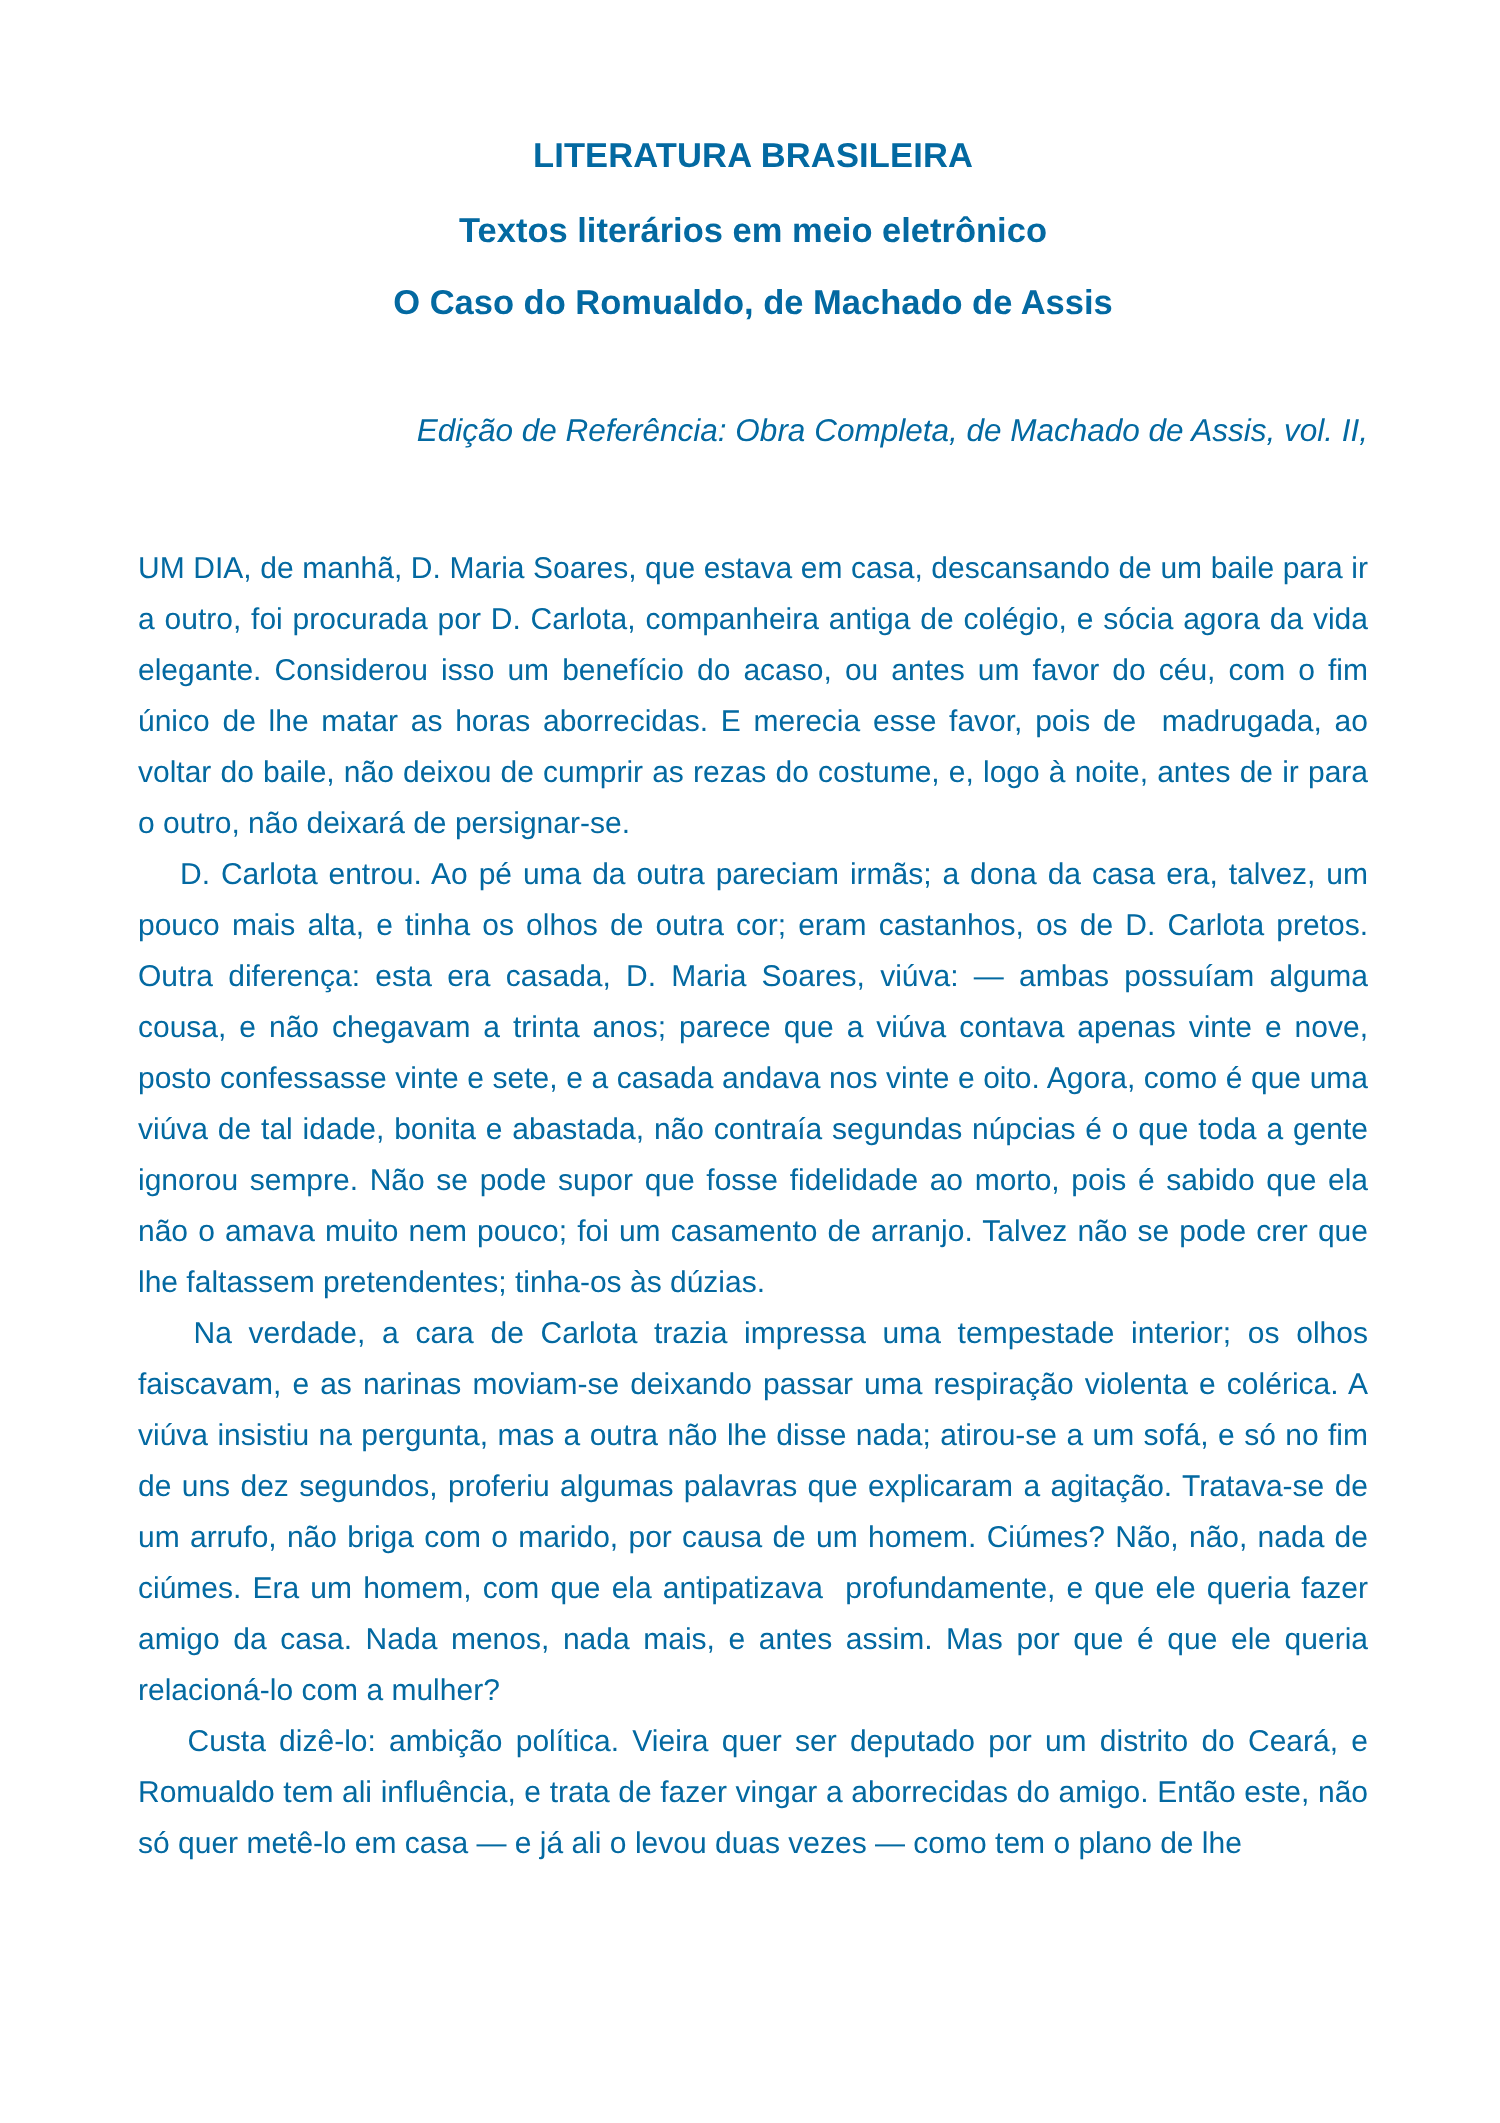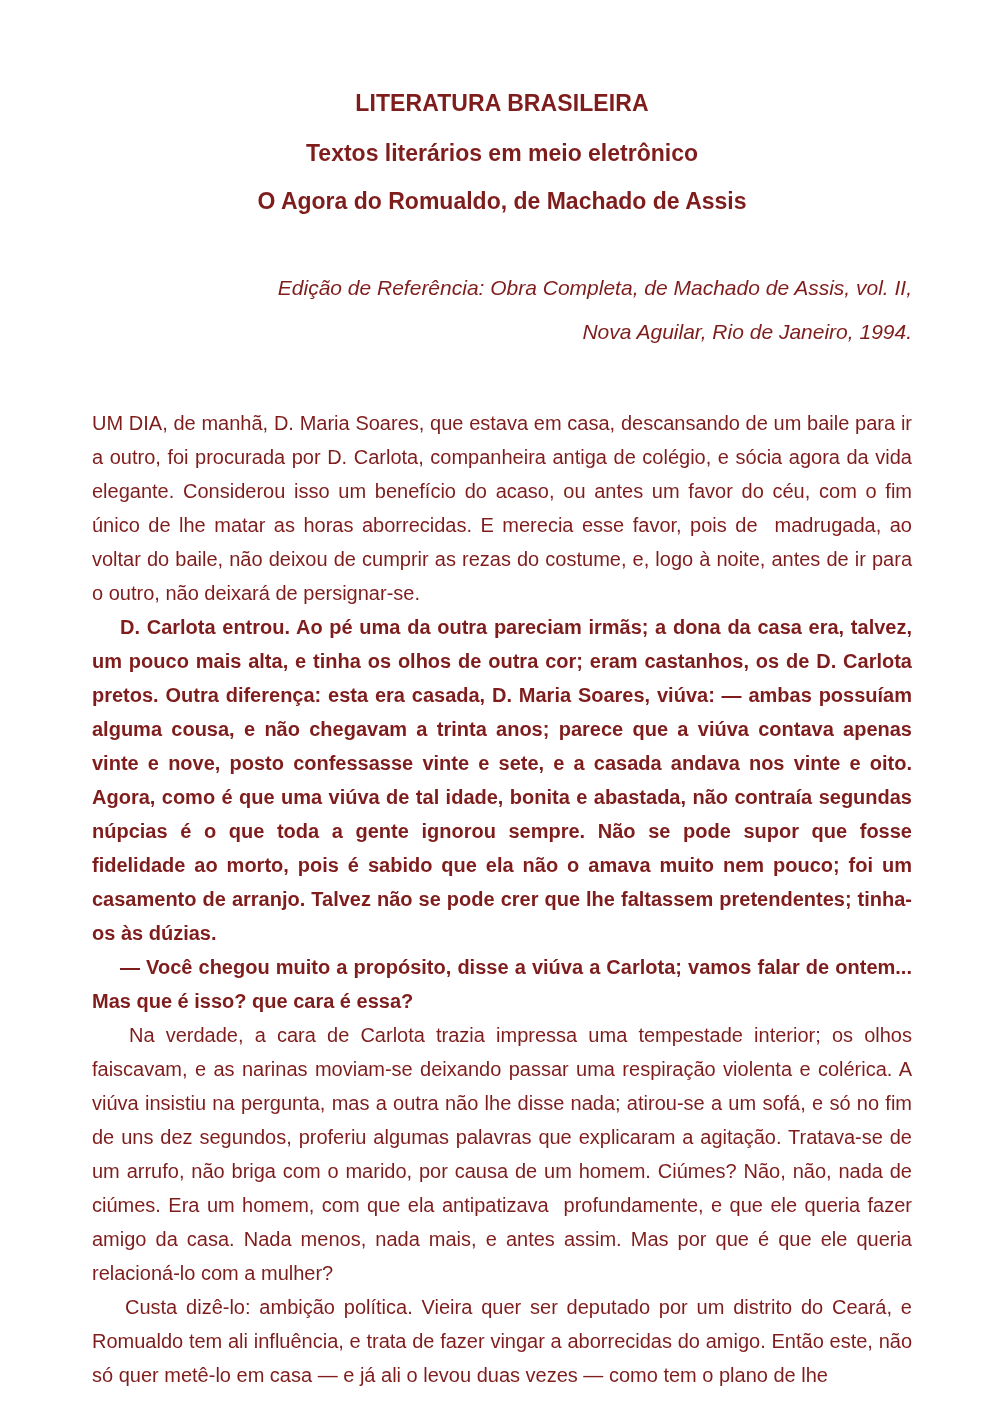--- a/index.html
+++ b/index.html
@@ -9,21 +9,21 @@
     background: #ffffff;
   }
   .page {
     position: relative;
     width: 1000px;
     height: 1415px;
     background: #ffffff;
     margin: 0 auto;
     overflow: hidden;
     font-family: "Liberation Sans", sans-serif;
-    color: #7f1d1d;
+    color: #0369a1;
     -webkit-font-smoothing: antialiased;
   }
   .content {
     position: absolute;
     left: 92px;
     top: 0;
     width: 820px;
   }
 
   
@@ -75,43 +75,41 @@
     line-height: 34px;
     text-align: justify;
     text-justify: inter-word;
   }
   .para {
     margin: 0;
     text-align: justify;
     white-space: pre-wrap;
   }
   .para.no-indent  { text-indent: 0; }
-  .para.indent-sm  { text-indent: 28px; font-weight: bold; }
+  .para.indent-sm  { text-indent: 28px; }
   .para.indent-md  { text-indent: 33px; }
   .para.indent-lg  { text-indent: 37px; }
 </style>
 </head>
 <body style="background: rgb(255, 255, 255);">
 
 <div class="page">
   <div class="content">
 
     <div class="title-block">
       <h1 class="doc-title">LITERATURA BRASILEIRA</h1>
       <h2 class="doc-subtitle">Textos literários em meio eletrônico</h2>
-      <h2 class="doc-work-title">O Agora do Romualdo, de Machado de Assis</h2>
+      <h2 class="doc-work-title">O Caso do Romualdo, de Machado de Assis</h2>
     </div>
 
     <div class="reference-block">
       <span class="reference-line">Edição de Referência: Obra Completa, de Machado de Assis, vol. II,</span>
-      <span class="reference-line">Nova Aguilar, Rio de Janeiro, 1994.</span>
     </div>
 
     <div class="body-text">
       <p class="para no-indent">UM DIA, de manhã, D. Maria Soares, que estava em casa, descansando de um baile para ir a outro, foi procurada por D. Carlota, companheira antiga de colégio, e sócia agora da vida elegante. Considerou isso um benefício do acaso, ou antes um favor do céu, com o fim único de lhe matar as horas aborrecidas. E merecia esse favor, pois de  madrugada, ao voltar do baile, não deixou de cumprir as rezas do costume, e, logo à noite, antes de ir para o outro, não deixará de persignar-se.</p>
       <p class="para indent-sm">D. Carlota entrou. Ao pé uma da outra pareciam irmãs; a dona da casa era, talvez, um pouco mais alta, e tinha os olhos de outra cor; eram castanhos, os de D. Carlota pretos. Outra diferença: esta era casada, D. Maria Soares, viúva: — ambas possuíam alguma cousa, e não chegavam a trinta anos; parece que a viúva contava apenas vinte e nove, posto confessasse vinte e sete, e a casada andava nos vinte e oito. Agora, como é que uma viúva de tal idade, bonita e abastada, não contraía segundas núpcias é o que toda a gente ignorou sempre. Não se pode supor que fosse fidelidade ao morto, pois é sabido que ela não o amava muito nem pouco; foi um casamento de arranjo. Talvez não se pode crer que lhe faltassem pretendentes; tinha-os às dúzias.</p>
-      <p class="para indent-sm">— Você chegou muito a propósito, disse a viúva a Carlota; vamos falar de ontem... Mas que é isso? que cara é essa?</p>
       <p class="para indent-lg">Na verdade, a cara de Carlota trazia impressa uma tempestade interior; os olhos faiscavam, e as narinas moviam-se deixando passar uma respiração violenta e colérica. A viúva insistiu na pergunta, mas a outra não lhe disse nada; atirou-se a um sofá, e só no fim de uns dez segundos, proferiu algumas palavras que explicaram a agitação. Tratava-se de um arrufo, não briga com o marido, por causa de um homem. Ciúmes? Não, não, nada de ciúmes. Era um homem, com que ela antipatizava  profundamente, e que ele queria fazer amigo da casa. Nada menos, nada mais, e antes assim. Mas por que é que ele queria relacioná-lo com a mulher?</p>
       <p class="para indent-md">Custa dizê-lo: ambição política. Vieira quer ser deputado por um distrito do Ceará, e Romualdo tem ali influência, e trata de fazer vingar a aborrecidas do amigo. Então este, não só quer metê-lo em casa — e já ali o levou duas vezes — como tem o plano de lhe</p>
     </div>
 
   </div>
 </div>
 
 </body></html>

